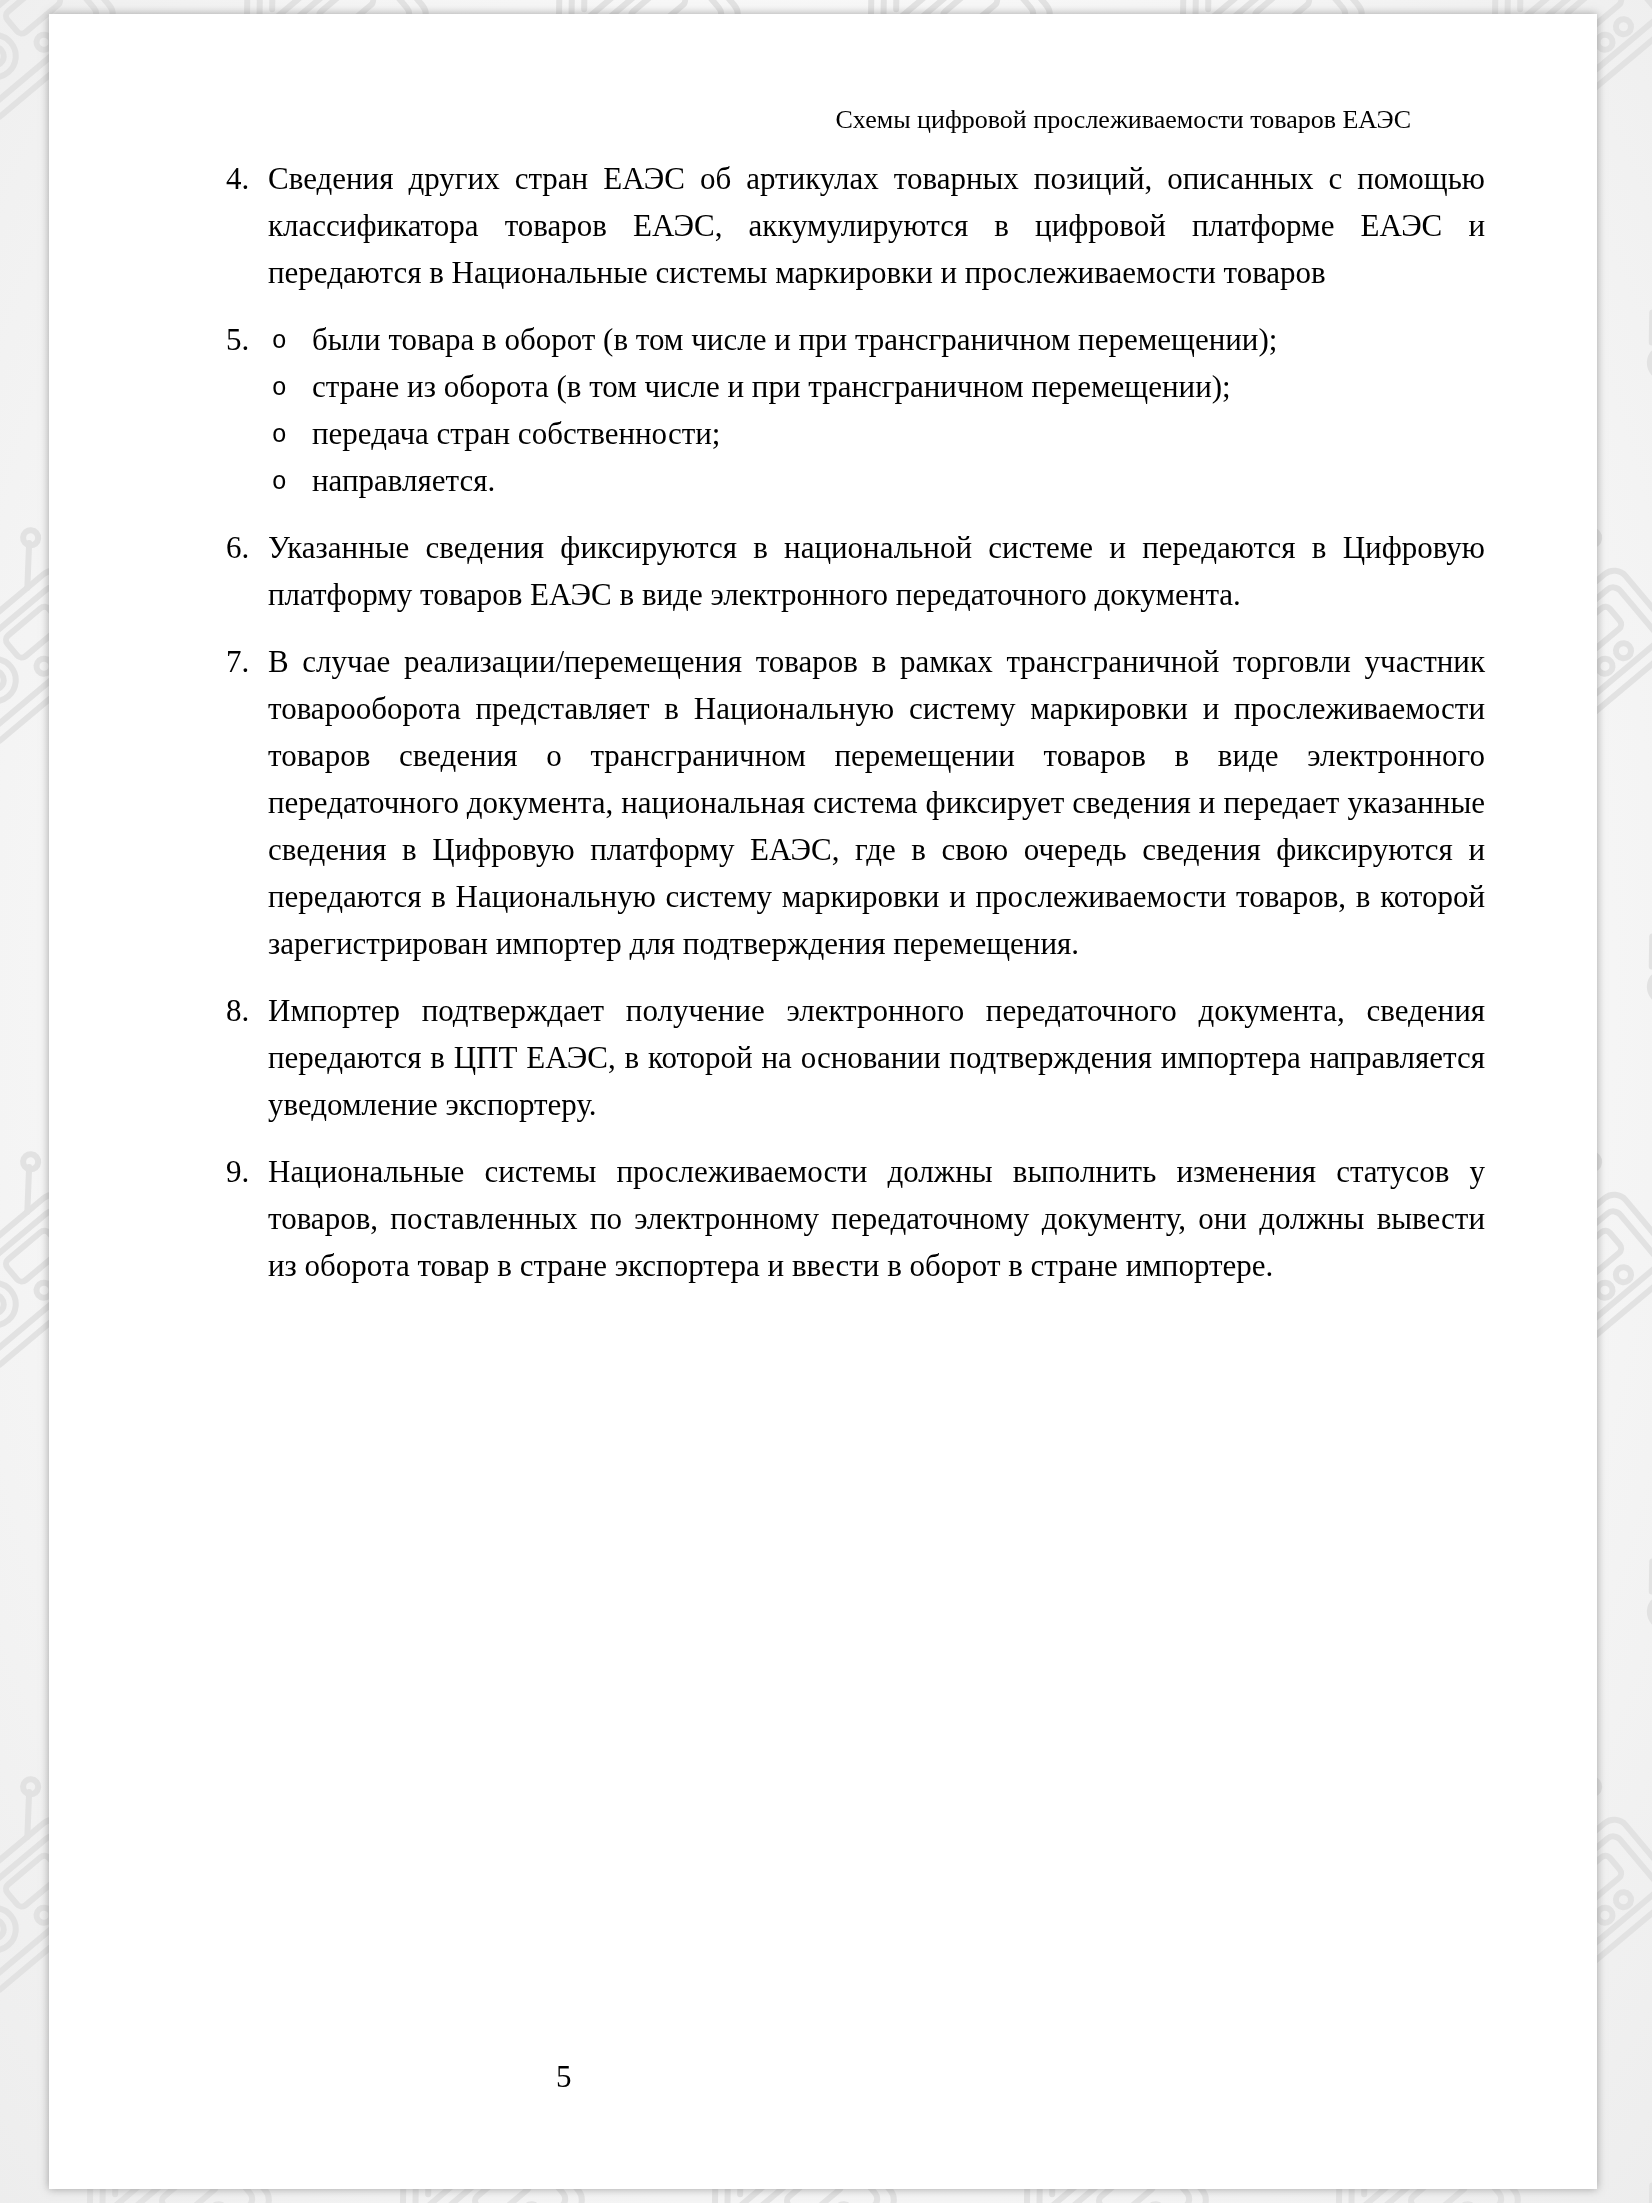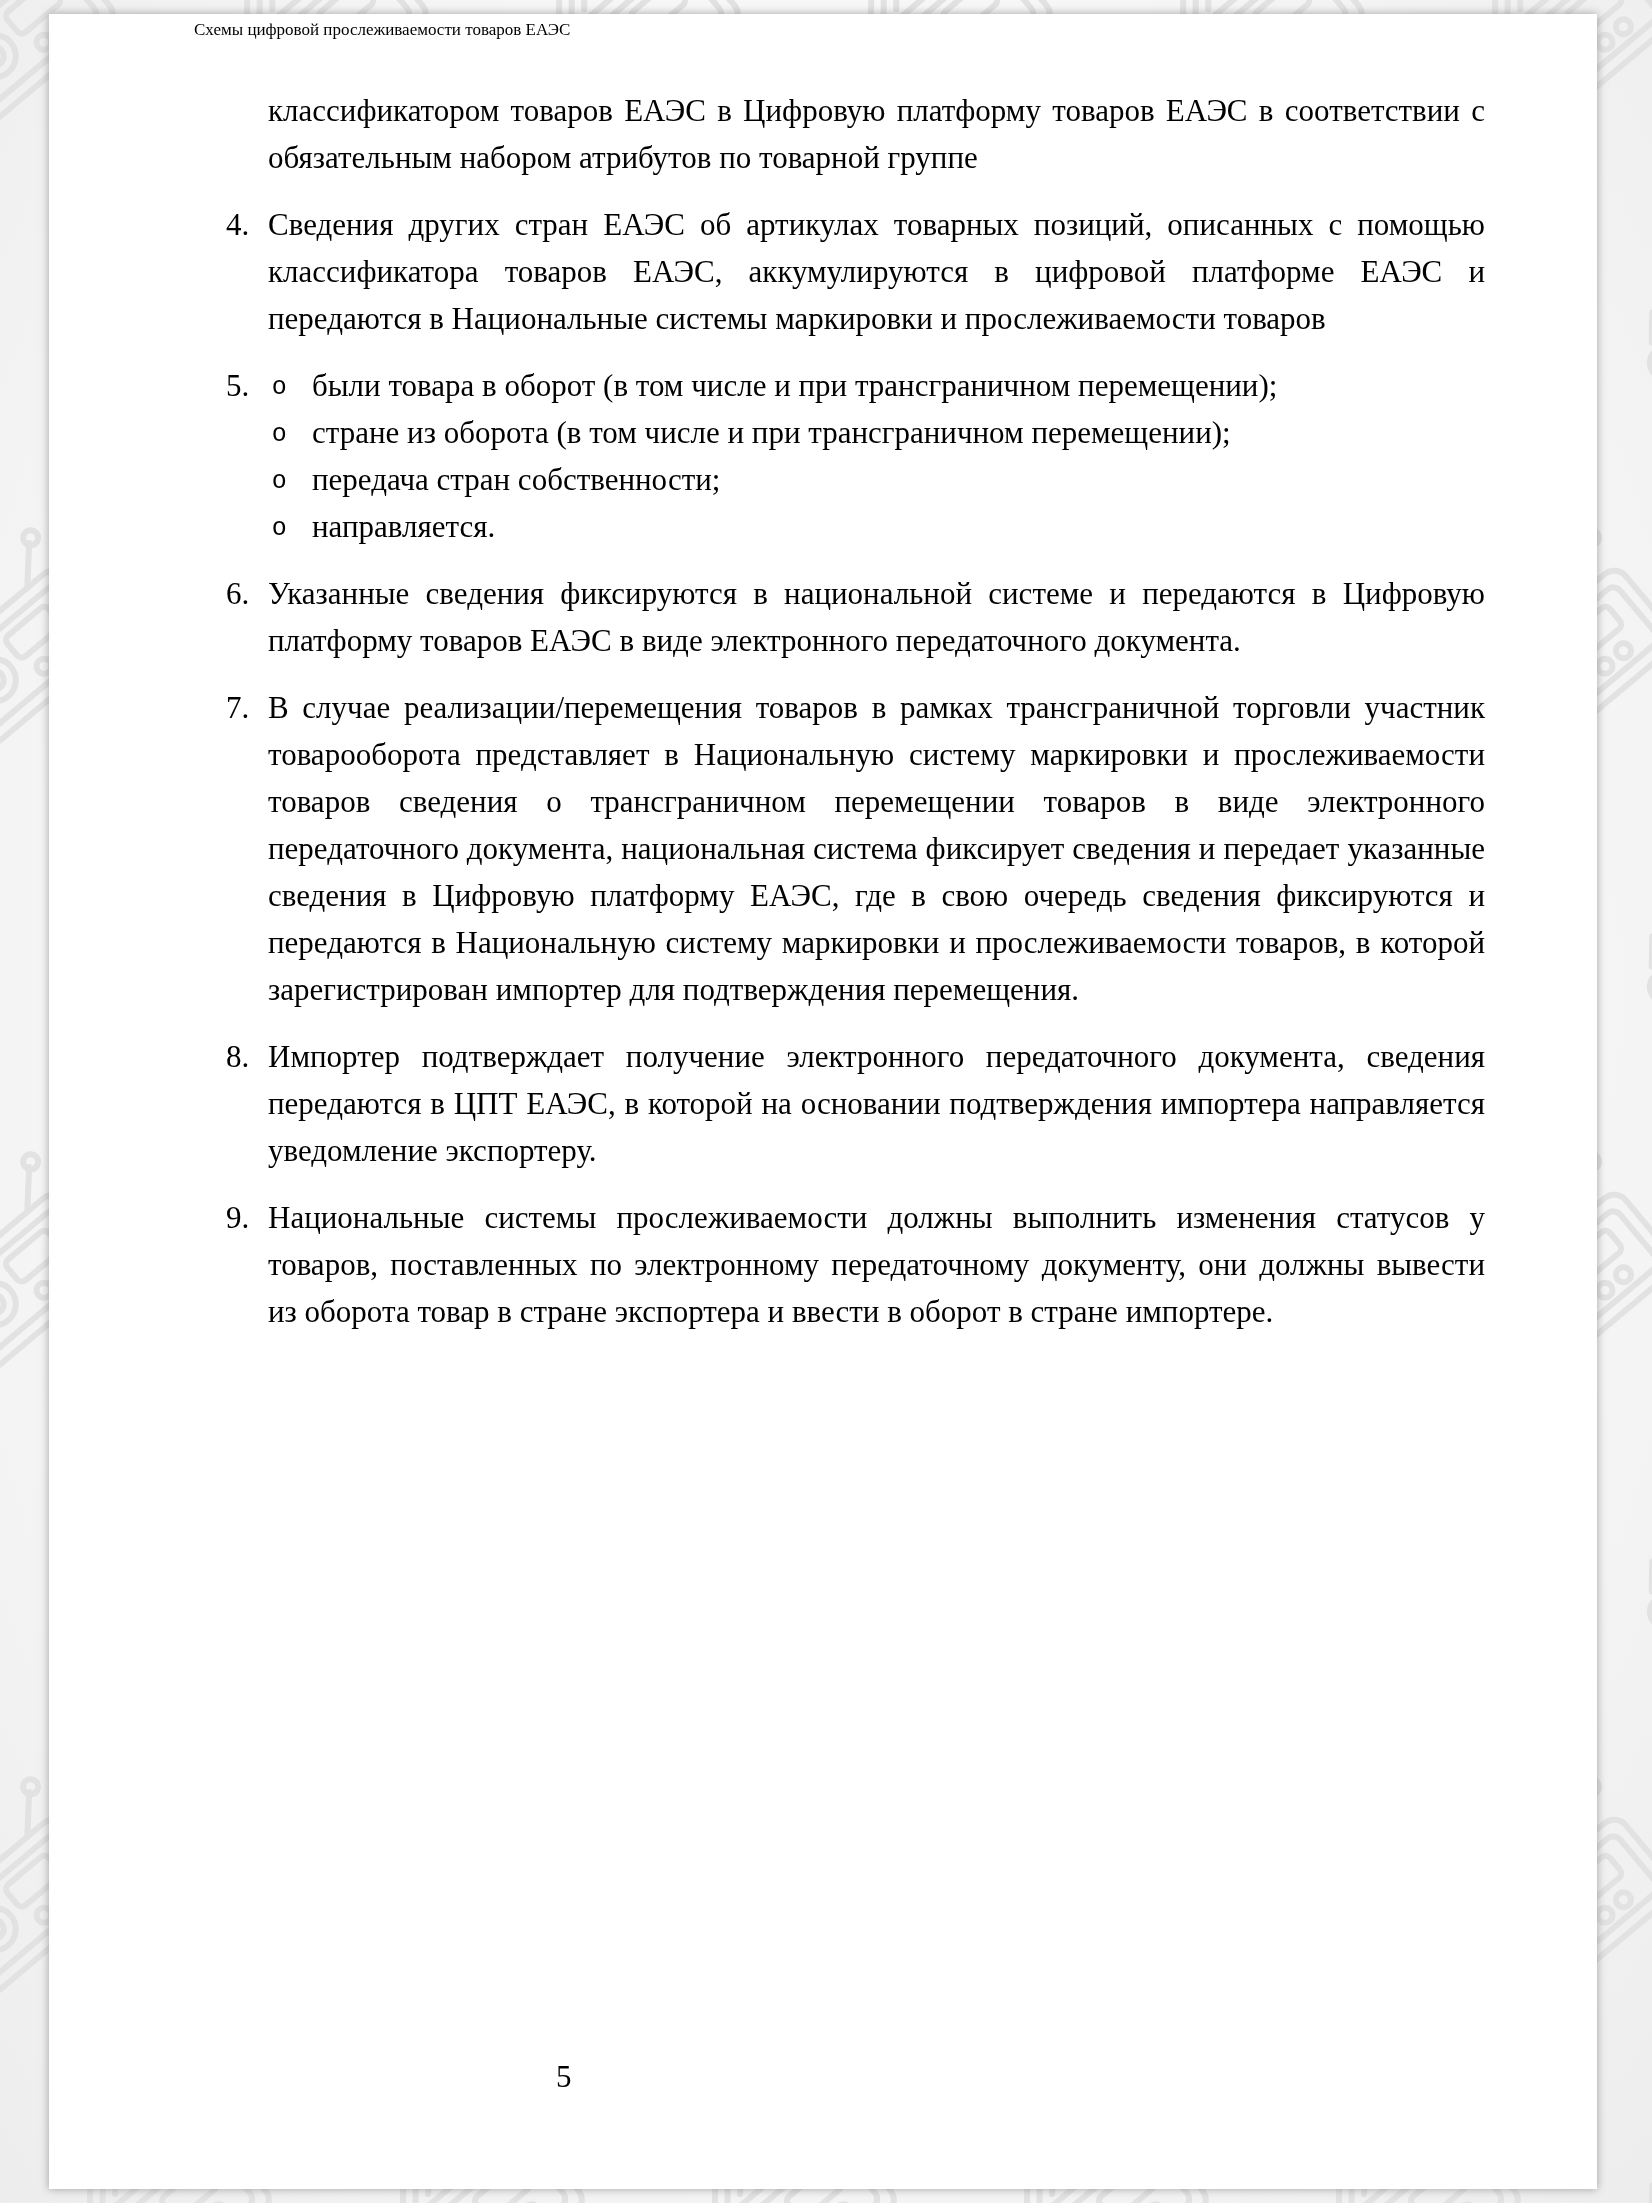--- a/index.html
+++ b/index.html
@@ -17,22 +17,22 @@
     position: absolute; left: 49px; top: 13.8px;
     width: 1548px; height: 2175px;
     background: #ffffff; z-index: 1;
     box-shadow: 0 0 8.3px rgba(90,90,90,0.55);
   }
   .content {
     position: absolute; left: 219px; top: 0; width: 1217px;
     font-size: 31px; line-height: 47px; text-align: justify;
   }
   .header {
-    margin-left: -74px; width: 1217px;
-    font-size: 17px; line-height: 31px; text-align: left;
+    margin-top: 90px; margin-left: -74px; width: 1217px;
+    font-size: 26px; line-height: 31px; text-align: right;
   }
   .intro { margin-top: 42px; }
   .item { position: relative; margin-top: 20px; }
   .num { position: absolute; left: -42px; top: 0; width: 42px; text-align: left; }
   .bullets { margin-top: 3.7px; }
   .bullet { position: relative; padding-left: 44px; }
   .bm {
     position: absolute; left: 3.7px; top: 1.8px;
     font-family: "Liberation Mono", monospace; font-size: 25px;
   }
@@ -810,21 +810,20 @@
   </g>
 </svg>
     </div>
   </div>
 
 <div class="page">
   <div class="content">
 
     <div class="header">Схемы цифровой прослеживаемости товаров ЕАЭС</div>
 
-    <div class="intro">классификатором товаров ЕАЭС в Цифровую платформу товаров ЕАЭС в соответствии с обязательным набором атрибутов по товарной группе</div>
 
     <div class="item">
       <span class="num">4.</span>
       <div>Сведения других стран ЕАЭС об артикулах товарных позиций, описанных с помощью классификатора товаров ЕАЭС, аккумулируются в цифровой платформе ЕАЭС и передаются в Национальные системы маркировки и прослеживаемости товаров</div>
     </div>
 
     <div class="item">
       <span class="num">5.</span>
       <div class="bullets">
         <div class="bullet">

